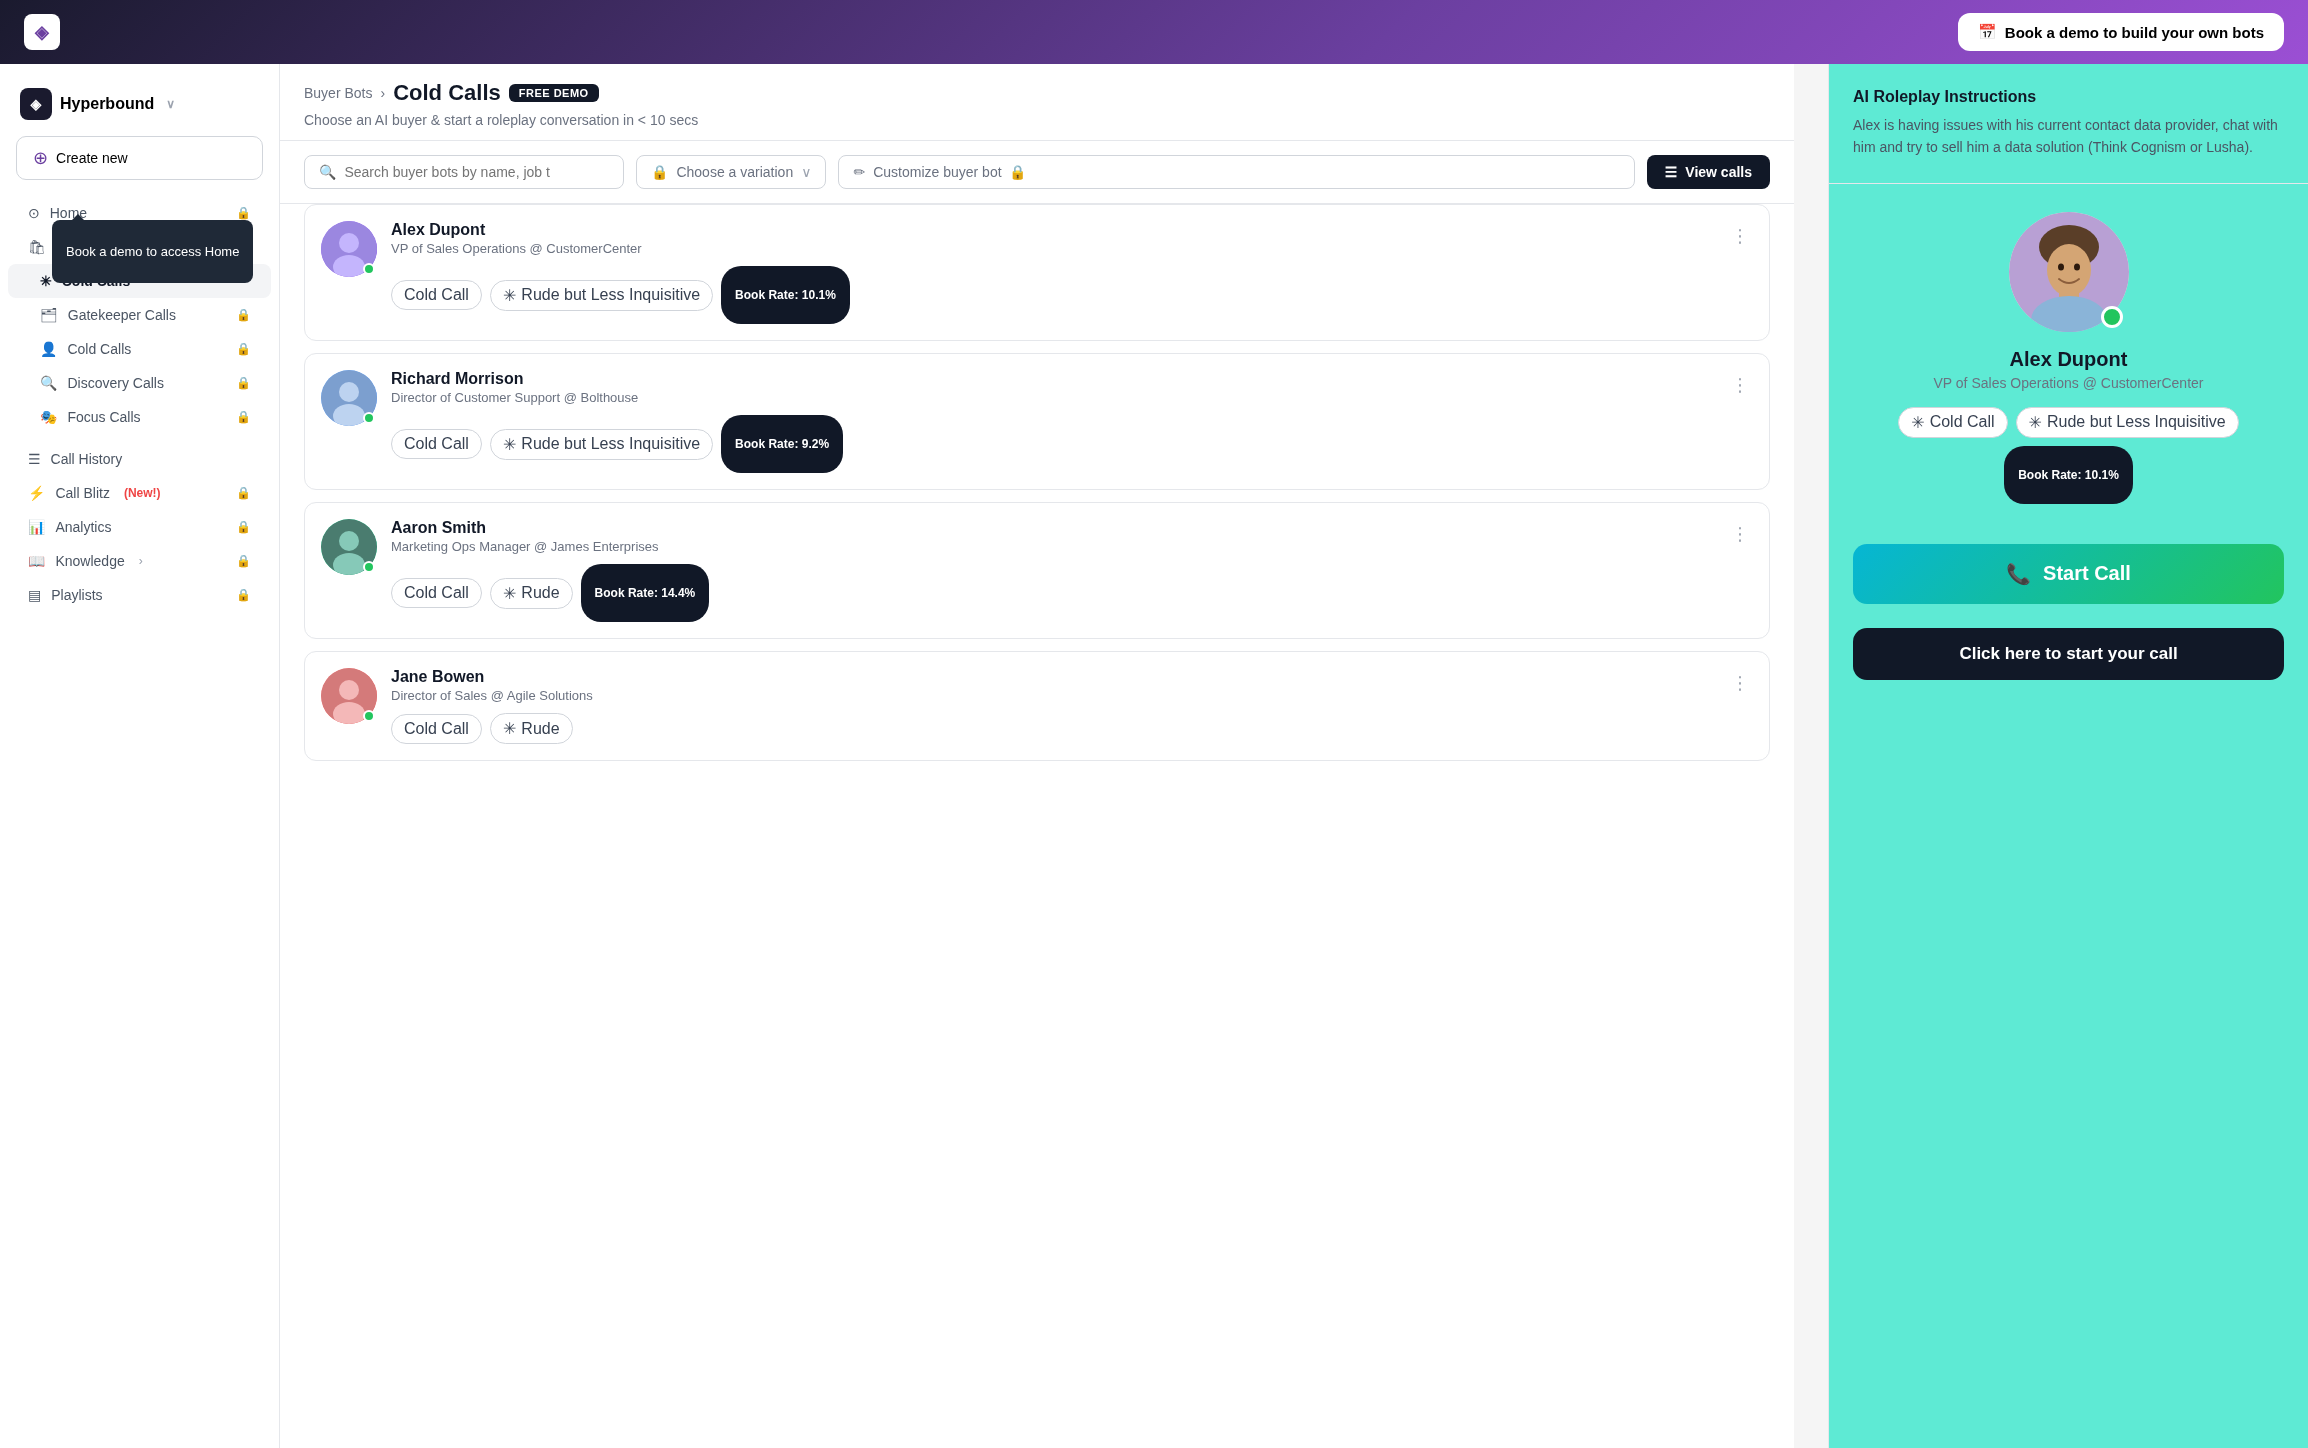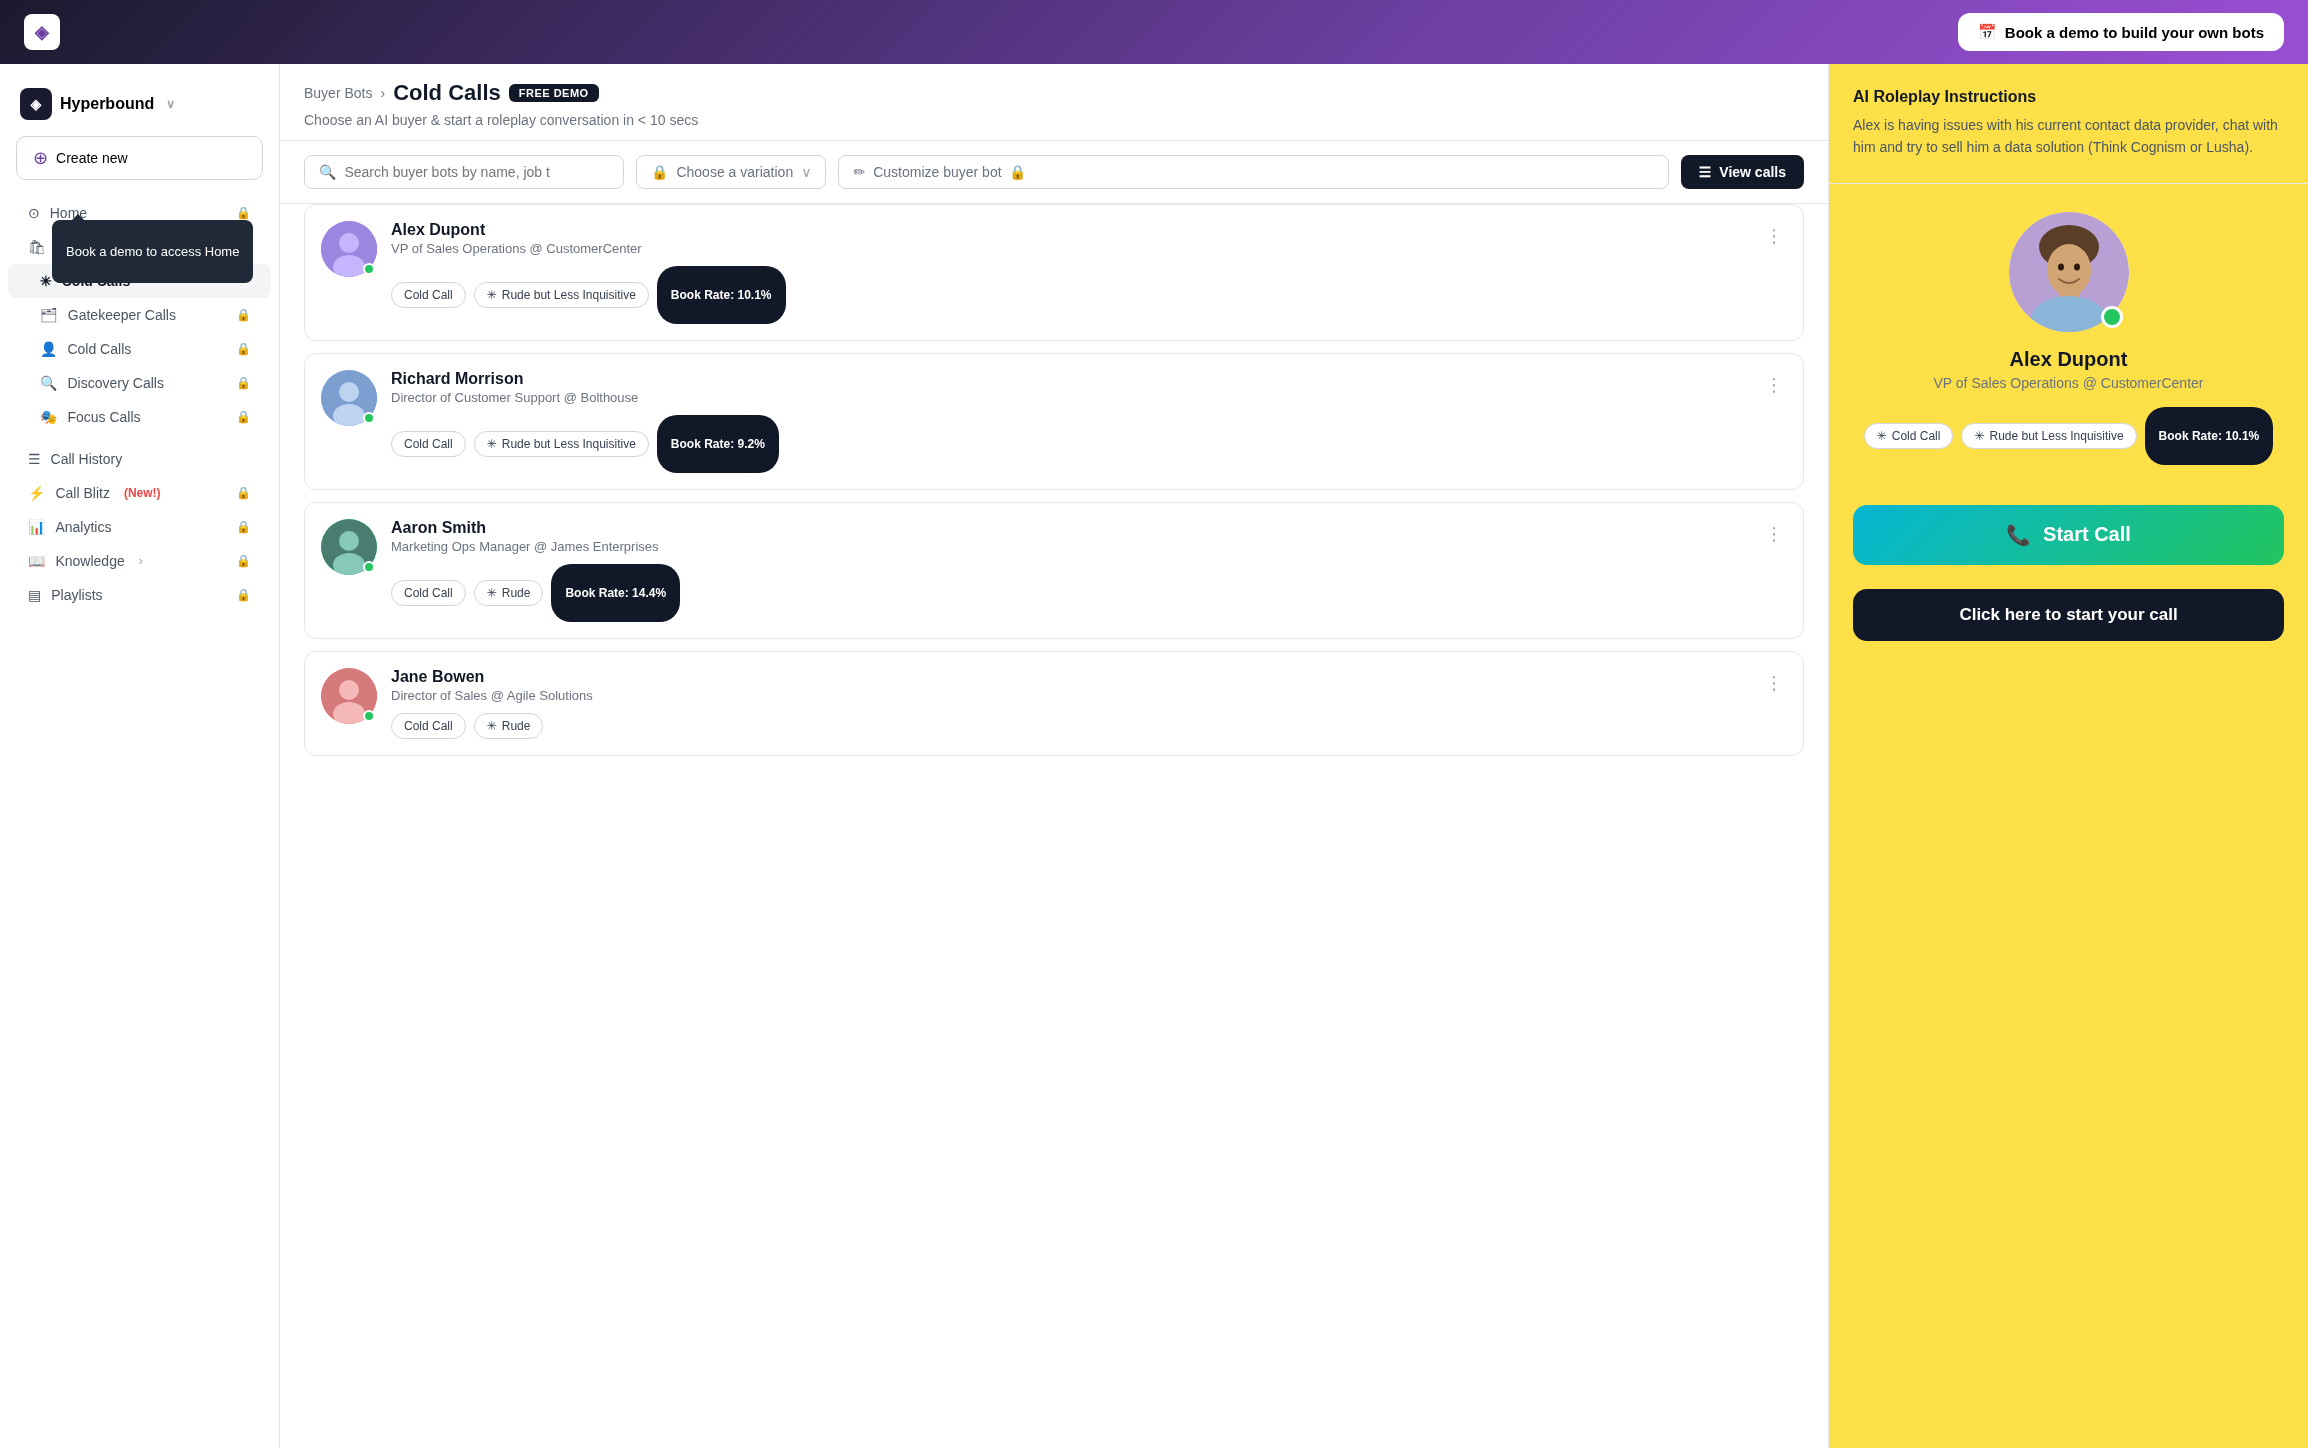--- a/index.html
+++ b/index.html
@@ -129,33 +129,33 @@
     .avatar-online {
       width: 12px; height: 12px; background: #22c55e; border-radius: 50%;
       border: 2px solid white; position: absolute; bottom: 2px; right: 2px;
     }
     .bot-info { flex: 1; }
     .bot-name { font-size: 16px; font-weight: 600; color: #111827; margin-bottom: 2px; }
     .bot-role { font-size: 13px; color: #6b7280; margin-bottom: 10px; }
     .bot-tags { display: flex; flex-wrap: wrap; gap: 8px; align-items: center; }
     .tag {
       border: 1.5px solid #d1d5db; border-radius: 20px;
-      padding: 5px 12px; font-size: 12px; color: #374151; background: white;
+      padding: 5px 12px; font-size: 16px; color: #374151; background: white;
       display: flex; align-items: center; gap: 5px;
     }
     .book-rate-badge {
       background: #111827; color: white; border-radius: 20px;
       padding: 22px 14px; font-size: 12px; font-weight: 600;
     }
     .bot-menu { color: #9ca3af; cursor: pointer; font-size: 18px; padding: 4px; }
 
     
     .right-panel {
-      width: 480px; background: #fde047; border-left: 1px solid #e5e7eb;
-      display: flex; flex-direction: column; overflow-y: auto; flex-shrink: 0;
+      width: 480px; background: #5eead4; border-left: 1px solid #e5e7eb;
+      display: flex; flex-direction: column; overflow-y: auto; flex-shrink: 0; margin-left: 34px;
     }
     .panel-instructions { padding: 24px; border-bottom: 1px solid #e5e7eb; }
     .panel-instructions h3 { font-size: 16px; font-weight: 700; color: #111827; margin-bottom: 8px; }
     .panel-instructions p { font-size: 14px; color: #4b5563; line-height: 1.6; }
     .panel-profile { display: flex; flex-direction: column; align-items: center; padding: 28px 24px 16px; }
     .panel-avatar-wrap { position: relative; margin-bottom: 16px; }
     .panel-avatar {
       width: 120px; height: 120px; border-radius: 50%; background: #d1d5db;
       overflow: hidden; display: flex; align-items: center; justify-content: center;
       font-size: 48px; color: #6b7280;

